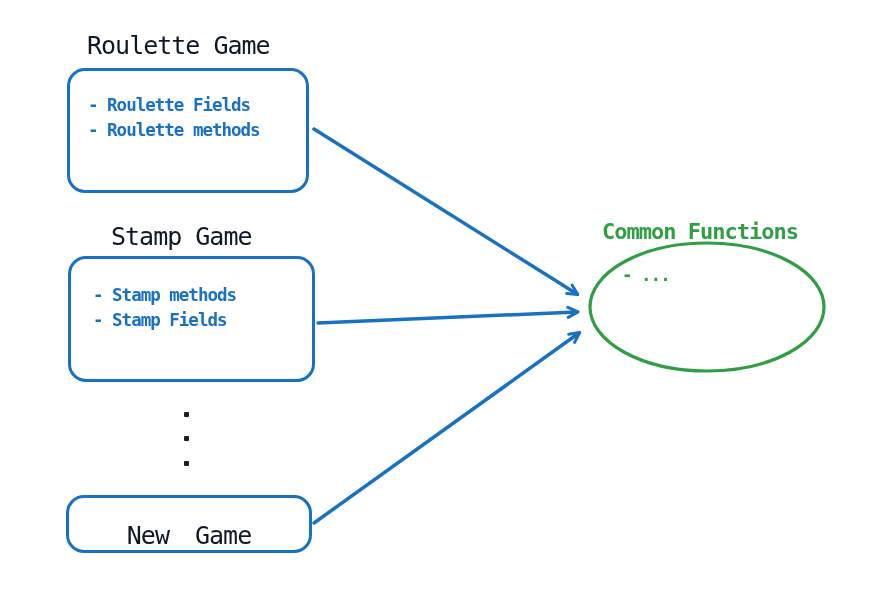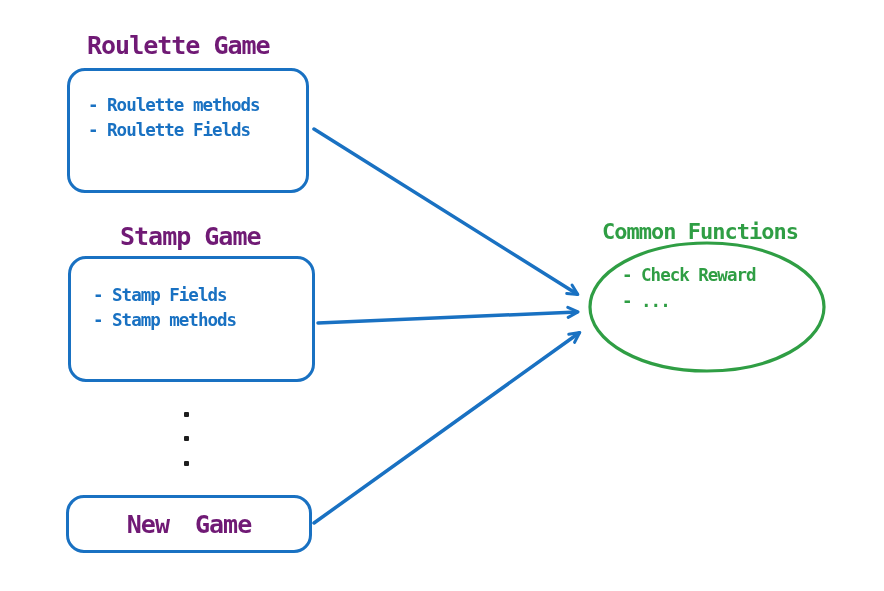--- a/index.html
+++ b/index.html
@@ -11,23 +11,23 @@
     position: relative;
     width: 884px;
     height: 591px;
     background: #ffffff;
     overflow: hidden;
     font-family: "DejaVu Sans Mono", "Liberation Mono", monospace;
   }
   .abs { position: absolute; }
 
   .blue-title {
-    color: #701a75;
+    color: #0f172a;
     font-size: 25px;
-    font-weight: bold;
+    font-weight: normal;
     white-space: nowrap;
     letter-spacing: -1px;
   }
   .green-title {
     color: #2f9e44;
     font-size: 22px;
     font-weight: bold;
     white-space: nowrap;
     letter-spacing: -1px;
   }
@@ -48,21 +48,21 @@
   .green-list {
     color: #2f9e44;
     font-size: 17.5px;
     font-weight: bold;
     line-height: 26px;
     white-space: nowrap;
     letter-spacing: -1px;
   }
   .center-label {
     display: flex;
-    align-items: center;
+    align-items: flex-end;
     justify-content: center;
     word-spacing: 12px;
   }
   .vdot {
     position: absolute;
     left: 184px;
     width: 5px;
     height: 5px;
     background: #1e1e1e;
     border-radius: 1px;
@@ -77,31 +77,31 @@
 </head>
 <body>
 
 <div id="canvas">
 
   <div class="abs blue-title" style="left:87px; top:31px;">Roulette Game</div>
 
   <div class="abs game-box" style="left:67px; top:68px; width:242px; height:125px;"></div>
 
   <div class="abs box-list" style="left:88px; top:93px;">
+    <div>- Roulette Fields</div>
     <div>- Roulette methods</div>
-    <div>- Roulette Fields</div>
   </div>
 
-  <div class="abs blue-title" style="left:120px; top:222px;">Stamp Game</div>
+  <div class="abs blue-title" style="left:111px; top:222px;">Stamp Game</div>
 
   <div class="abs game-box" style="left:68px; top:256px; width:247px; height:126px;"></div>
 
   <div class="abs box-list" style="left:93px; top:283px;">
+    <div>- Stamp methods</div>
     <div>- Stamp Fields</div>
-    <div>- Stamp methods</div>
   </div>
 
   <div class="vdot" style="top:412px;"></div>
   <div class="vdot" style="top:436px;"></div>
   <div class="vdot" style="top:461px;"></div>
 
   <div class="abs game-box center-label" style="left:66px; top:495px; width:246px; height:58px;">
     <span class="blue-title" style="position:static;">New Game</span>
   </div>
 
@@ -117,17 +117,16 @@
     <ellipse cx="707" cy="307" rx="117" ry="64" fill="none" stroke="#2f9e44" stroke-width="3.2"></ellipse>
 
     <line x1="314" y1="129" x2="577" y2="294" stroke="#1971c2" stroke-width="3.5" stroke-linecap="round" marker-end="url(#arrowhead)"></line>
 
     <line x1="318" y1="323" x2="577" y2="312" stroke="#1971c2" stroke-width="3.5" stroke-linecap="round" marker-end="url(#arrowhead)"></line>
 
     <line x1="314" y1="523" x2="579" y2="333" stroke="#1971c2" stroke-width="3.5" stroke-linecap="round" marker-end="url(#arrowhead)"></line>
   </svg>
 
   <div class="abs green-list" style="left:622px; top:262px;">
-    <div>- Check Reward</div>
     <div>- ...</div>
   </div>
 
 </div>
 
 </body></html>

